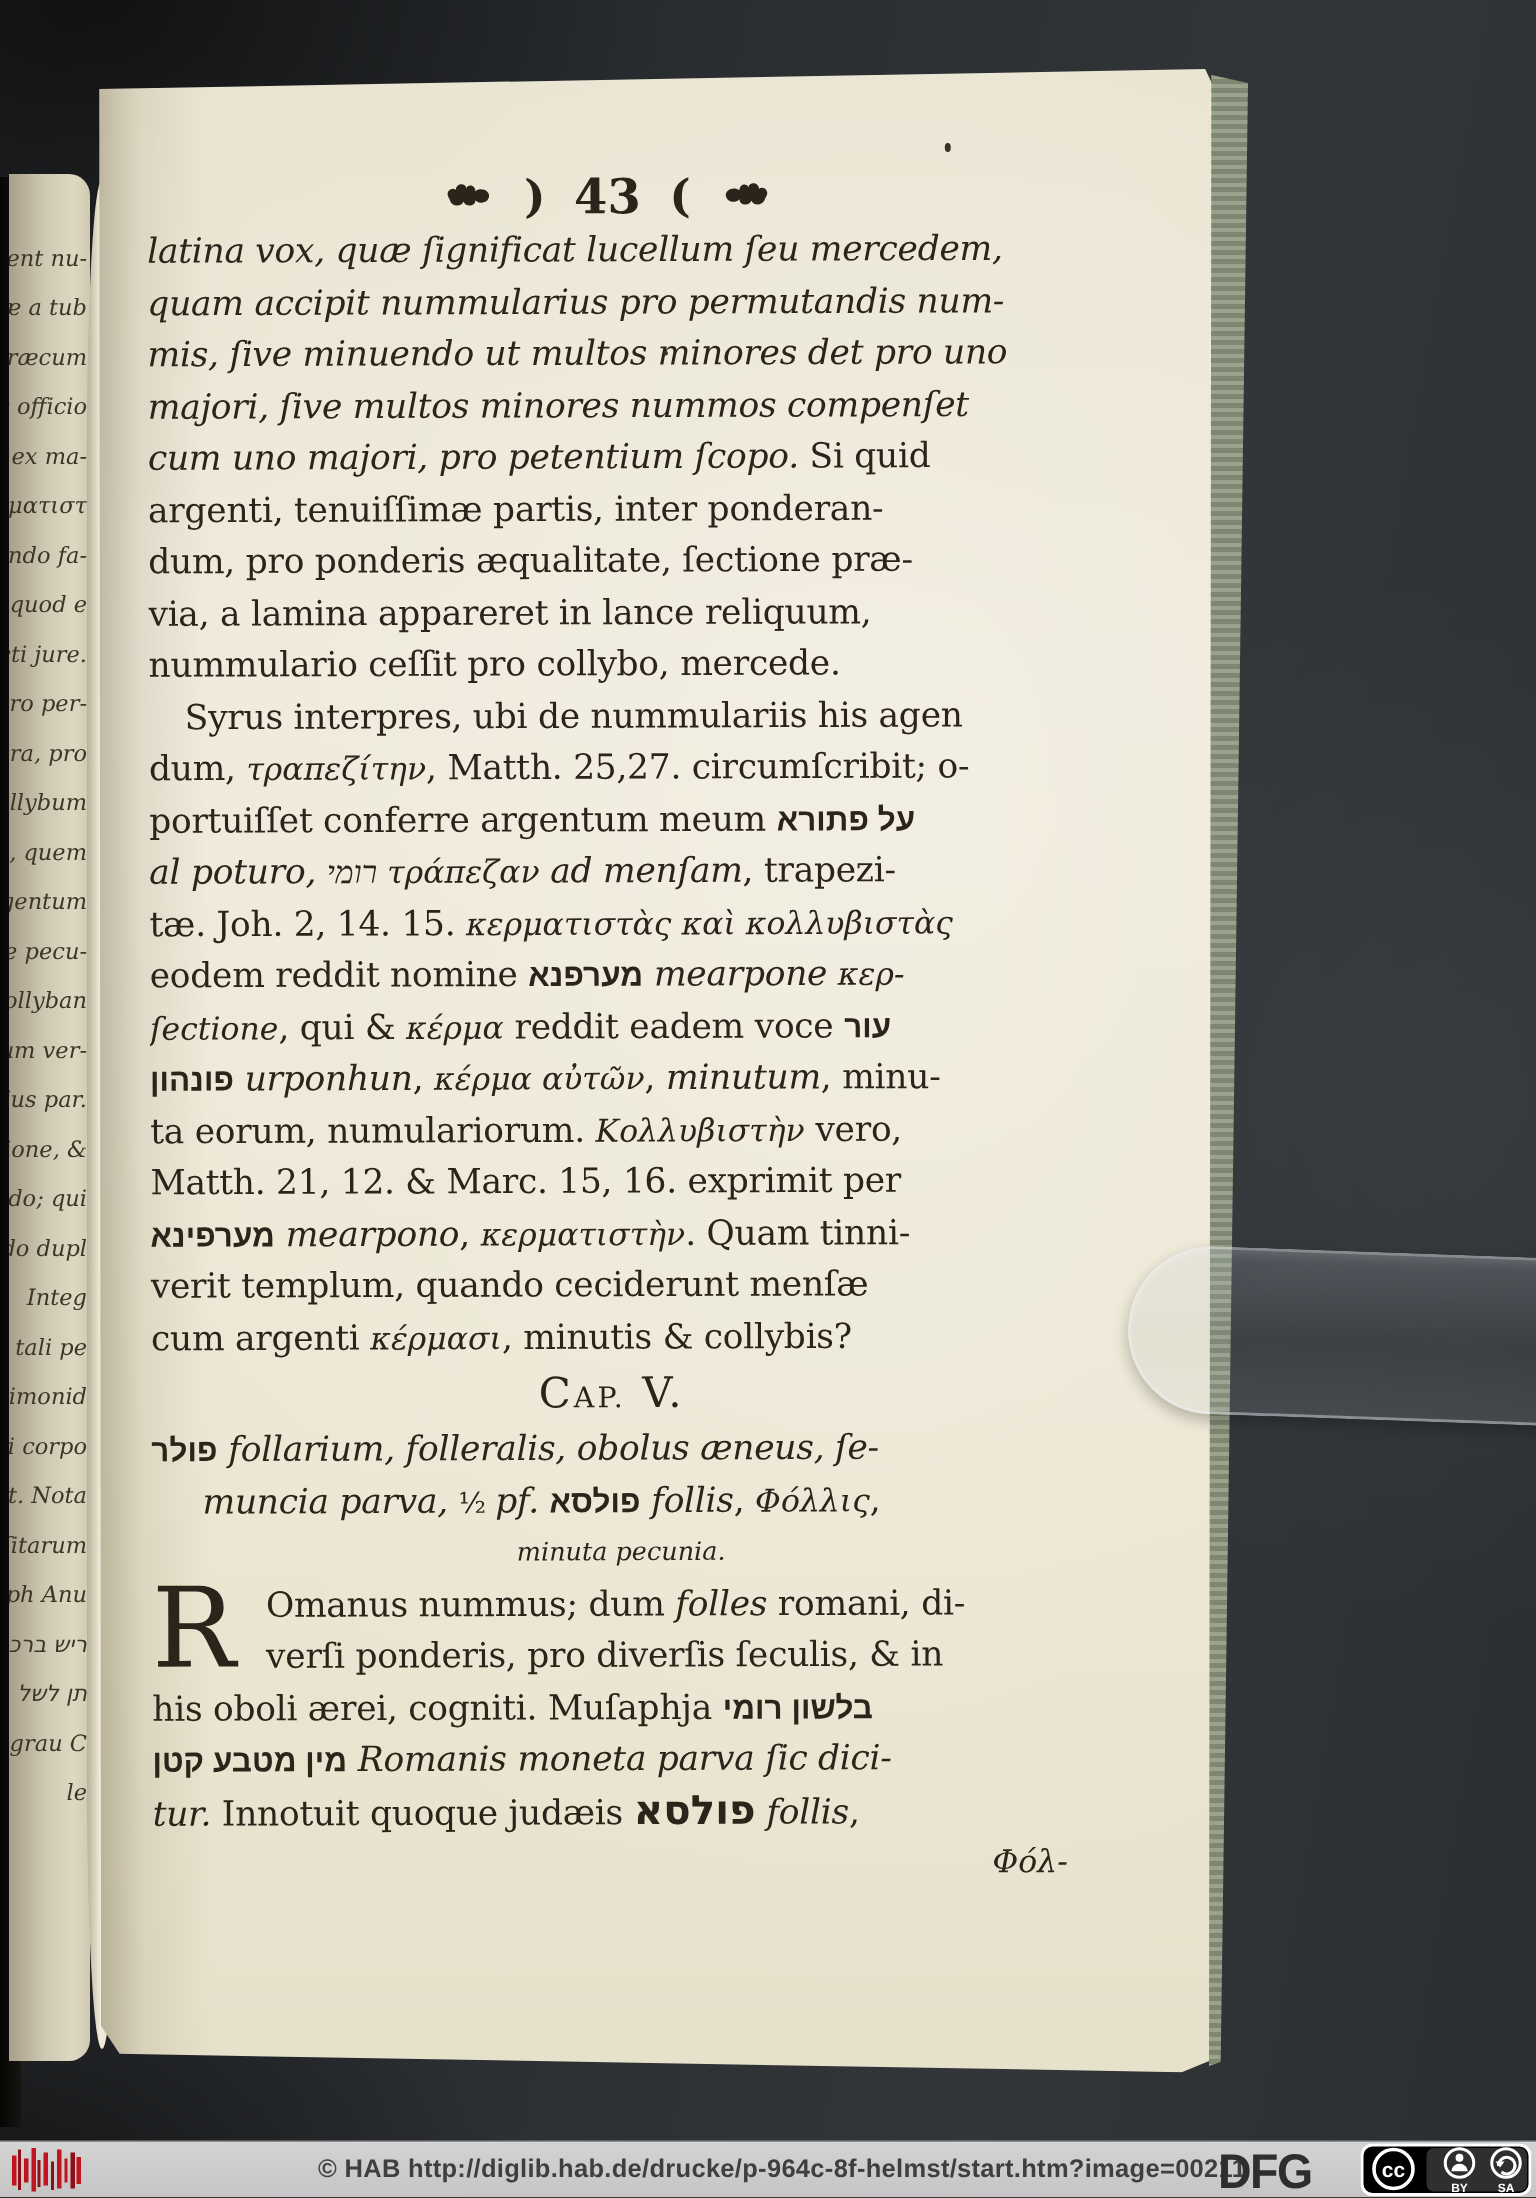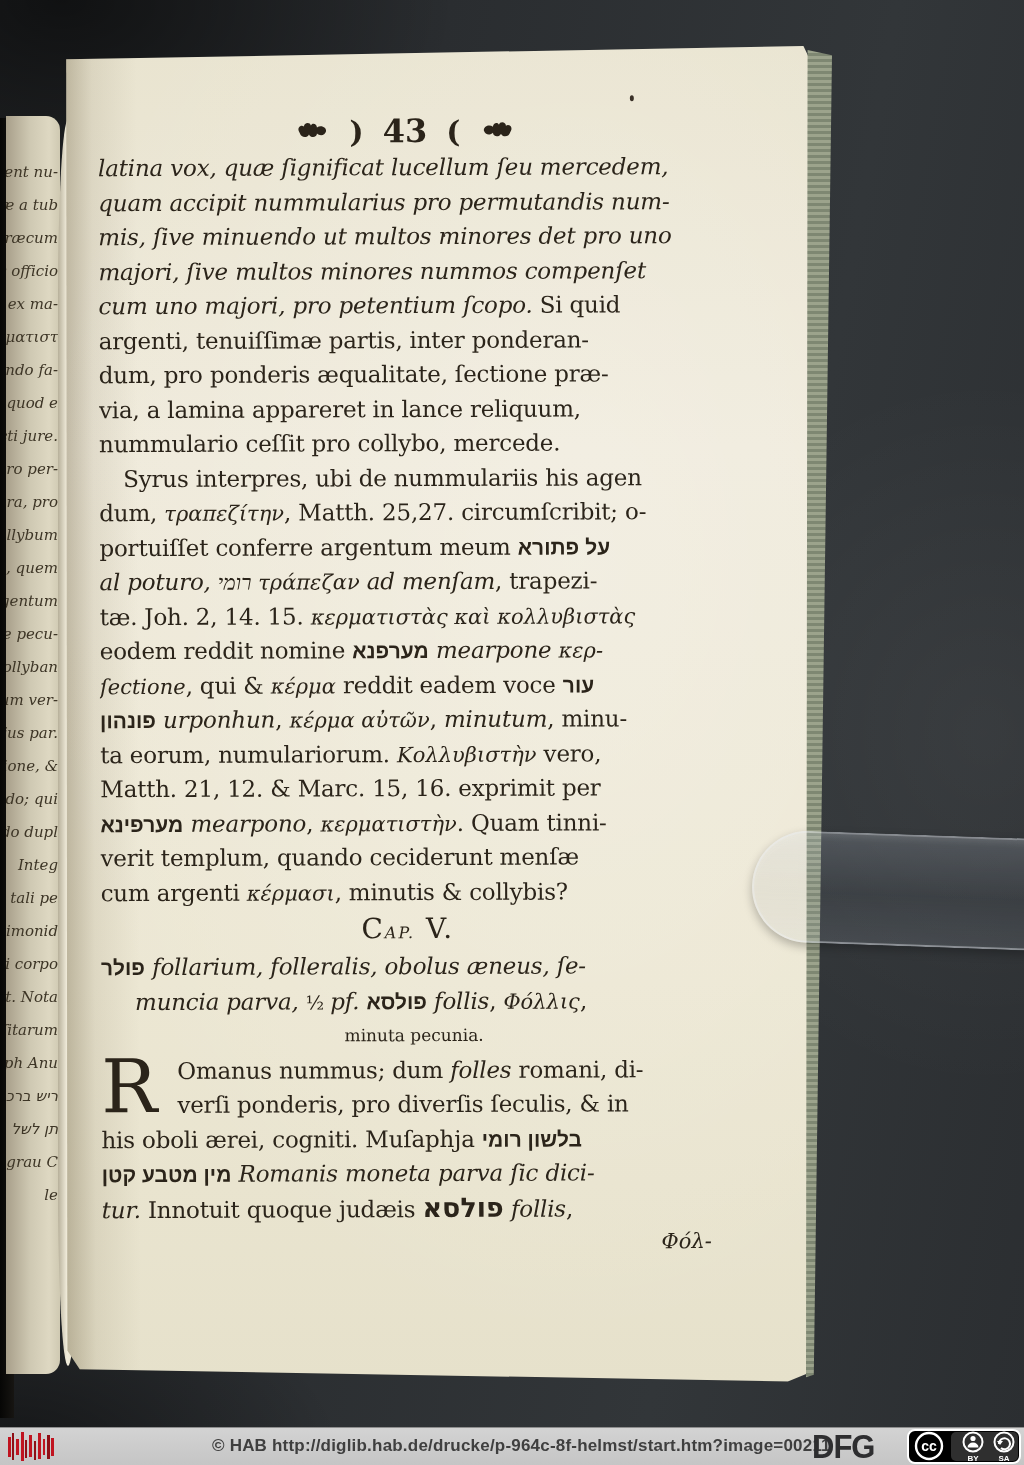--- a/index.html
+++ b/index.html
@@ -55,25 +55,25 @@
   .tl.indent{padding-left:24px;}
   .tl.indent2{padding-left:34px;}
   .tl.center{text-align:center;}
   .tl.right{text-align:right;padding-right:4px;}
   .tl.dc{padding-left:76px;}
   .s-rm{font-size:23px;letter-spacing:-0.2px;}
   .s-it{font-size:23px;font-style:italic;letter-spacing:-0.2px;}
   .s-gr{font-size:21px;font-style:italic;}
   .s-he{font-size:21px;font-weight:bold;font-family:Liberation Sans, sans-serif;}
   .s-hebig{font-size:27px;font-weight:bold;font-family:"DejaVu Sans",sans-serif;}
-  .s-itsm{font-size:17px;margin-left:12px;}
+  .s-itsm{font-size:17px;font-style:italic;margin-left:12px;}
   .s-rmsm{font-size:19px;}
   #chapter-heading{height:40px;line-height:40px;text-align:center;color:#2b241a;}
   #chapter-heading .big{font-size:28px;letter-spacing:2px;}
-  #chapter-heading .sc{font-size:16px;letter-spacing:2px;font-style:italic;}
+  #chapter-heading .sc{font-size:19px;letter-spacing:2px;}
   #para4{position:relative;}
   #dropcap{position:absolute;left:0;top:0;font-size:74px;line-height:64px;color:#2b241a;}
   .speck{position:absolute;border-radius:50%;background:#3a3128;}
   
   #film-strip{position:absolute;left:752px;top:834px;width:290px;height:108px;
     transform:rotate(2deg);border-radius:64px 0 0 64px;
     background:linear-gradient(180deg,rgba(195,205,220,0.20),rgba(140,150,165,0.10) 55%,rgba(185,195,210,0.14));
     border:2px solid rgba(238,242,247,0.38);border-right:none;
     box-shadow:inset 0 3px 6px rgba(255,255,255,0.10), 0 4px 10px rgba(0,0,0,0.25);}
   

